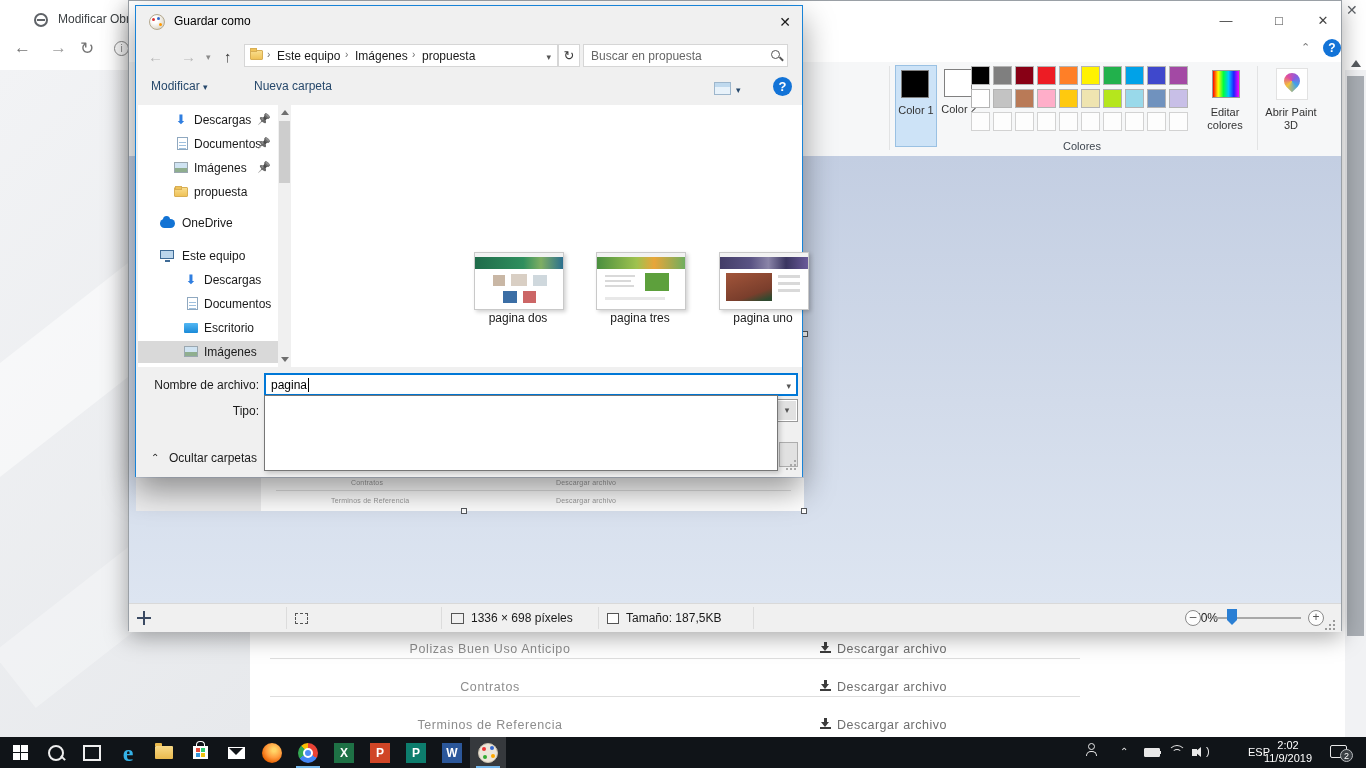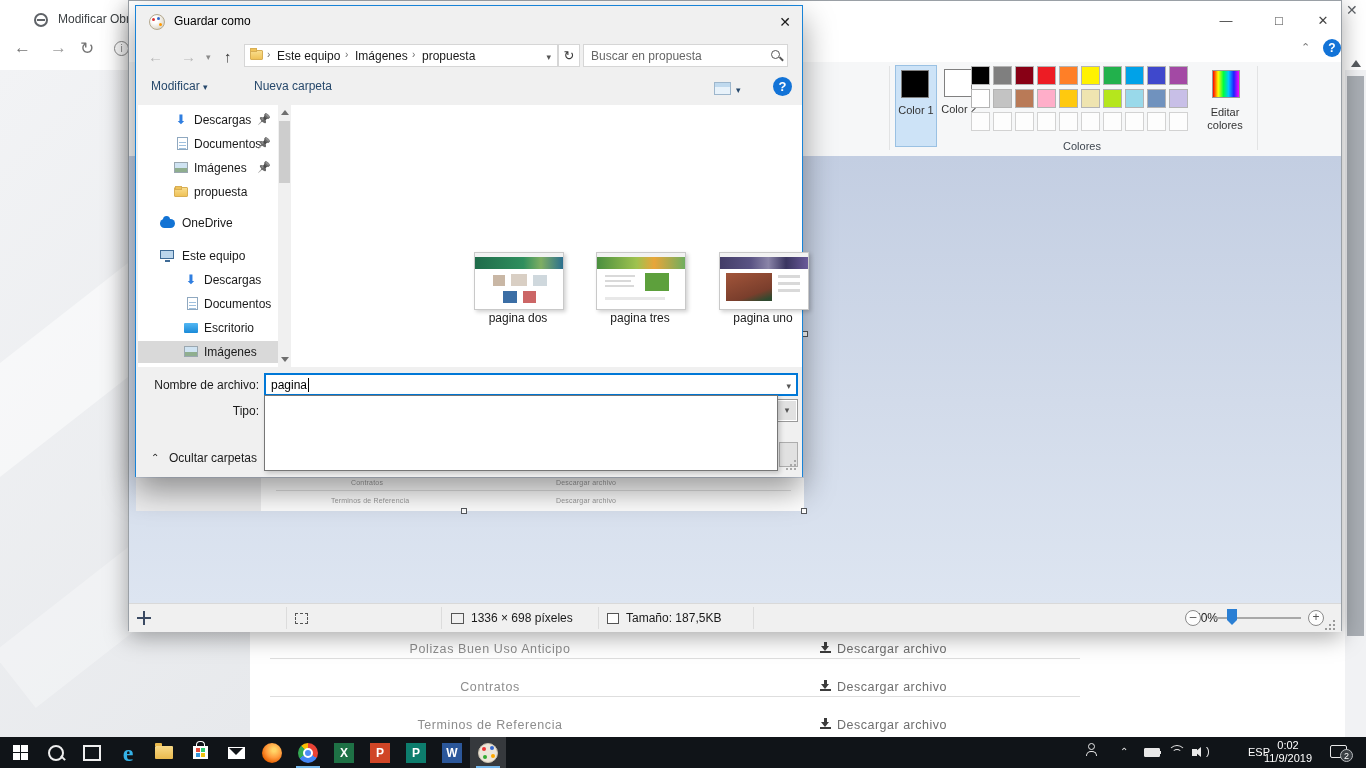--- a/index.html
+++ b/index.html
@@ -314,20 +314,26 @@
           <div class="sw empty" style="left: 198px; top: 46px;"></div>
         </div>
       <div class="abs" id="colores-label">Colores</div>
 
       <div class="big-btn" style="left:1068px;">
         <div id="rainbow"></div>
         <div class="cap">Editar colores</div>
       </div>
       <div class="rib-sep" style="left:1128px;"></div>
 
+      <div class="big-btn" style="left:1134px;">
+        <div id="p3d-icon">
+            <div id="p3d-drop"></div>
+          </div>
+        <div class="cap">Abrir Paint 3D</div>
+      </div>
     </div>
 
     <div class="abs" id="workarea">
       <div class="abs" id="canvas-sliver">
         <div id="canvas-gray"></div>
         <div class="mini-row" style="left:215px;top:1px;">Contratos</div>
         <div class="mini-row" style="left:420px;top:1px;">Descargar archivo</div>
         <div class="mini-sep"></div>
         <div class="mini-row" style="left:195px;top:19px;">Terminos de Referencia</div>
         <div class="mini-row" style="left:420px;top:19px;">Descargar archivo</div>
@@ -607,20 +613,20 @@
     <div class="person-body" style="left:1086px;top:14px;"></div>
     <div class="tray-ico" style="left:1120px;top:9px;font-size:10px;">⌃</div>
     <div id="battery" style="left:1144px;top:11px;"></div>
     <div class="wifi-arc" style="left:1168px;top:8px;width:16px;height:16px;"></div>
     <div class="wifi-arc" style="left:1172px;top:12px;width:8px;height:8px;"></div>
     <div id="speaker-box" style="left:1192px;top:12px;"></div>
     <div id="speaker-tri" style="left:1195px;top:10px;"></div>
     <div class="tray-ico" style="left:1206px;top:8px;font-size:11px;">)</div>
     <div class="tray-txt" style="left:1248px;top:9px;">ESP</div>
     <div id="clock" style="left:1252px;top:2px;width:72px;">
-      <div>0:02</div>
+      <div>2:02</div>
       <div>11/9/2019</div>
     </div>
     <div id="notif" style="left:1330px;top:8px;"></div>
     <div id="notif-badge" style="left:1340px;top:12px;">2</div>
   </div>
 
 </div>
 
 </body></html>

